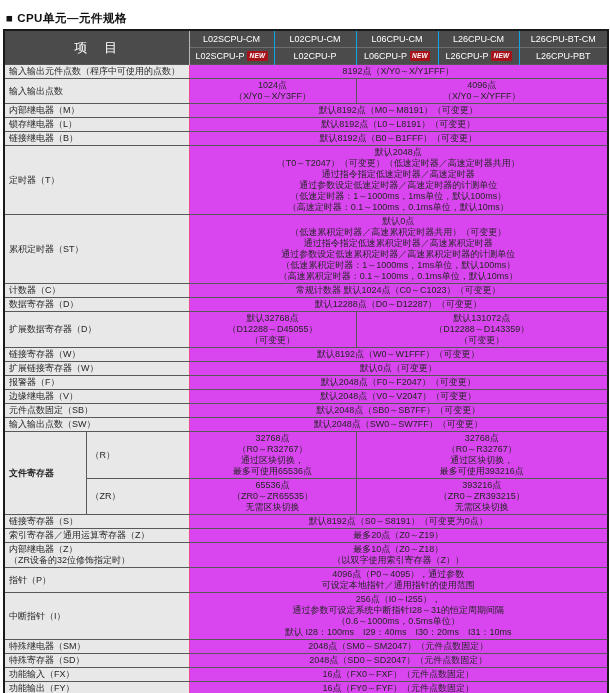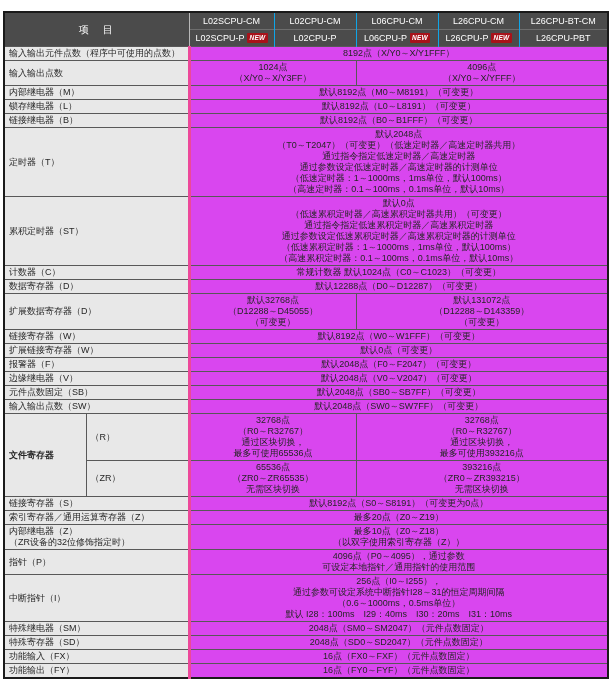--- a/index.html
+++ b/index.html
@@ -16,47 +16,48 @@
   table.spec{
     width:604px;border-collapse:collapse;table-layout:fixed;
     border:2px solid var(--border-outer);
   }
   thead th{
     background:var(--header-bg);color:#fff;font-weight:normal;
     font-size:9px;text-align:center;padding:1px 0;height:14px;
     border-left:1px solid #0ea5e9;overflow:hidden;white-space:nowrap;
   }
   thead th.item-head{
-    font-size:10px;letter-spacing:2px;border-left:none;
+    font-size:13px;letter-spacing:2px;border-left:none;
     border-right:1px solid #b8b8b8;
   }
   thead tr.model-line2 th{border-top:1px solid #6d6d6d;}
   .new-badge{
     display:inline-block;background:var(--badge-bg);color:#fff;
     font-size:6.5px;font-weight:bold;font-style:italic;
     line-height:8px;padding:1px 2px;margin-left:3px;
     border-radius:1px;vertical-align:1px;letter-spacing:.3px;
   }
   tbody td{
     font-size:9px;color:#262626;border:1px solid #585858;
     padding:1px 2px;line-height:11px;vertical-align:middle;
     overflow:hidden;
   }
   tbody td.value{text-align:center;white-space:pre-line;background:#d946ef;}
   tbody td.label,tbody td.group-label,tbody td.sub-label{
     background:var(--label-bg);text-align:left;padding-left:4px;
     white-space:pre-line;
   }
-  tbody td.label,tbody td.sub-label{border-right:3px solid #ec4899;}
+  tbody td.label,tbody td.sub-label{border-right:1px solid #ec4899;}
   tbody td.group-label{vertical-align:middle;font-weight:bold;}
 </style>
 </head>
 <body>
 
 <div class="page">
+  <div class="title">■ CPU单元—元件规格</div>
   <table class="spec">
     <colgroup>
       <col style="width:82px">
         <col style="width:103px">
       <col style="width:85px">
         <col style="width:82px">
         <col style="width:82px">
       <col style="width:81px">
         <col style="width:89px">
     </colgroup>

